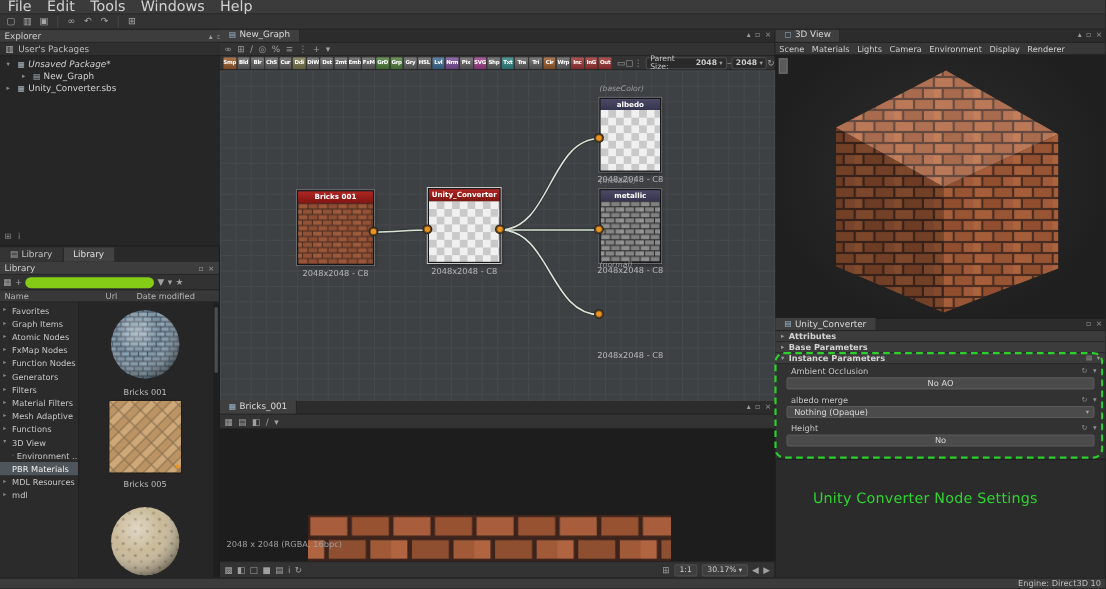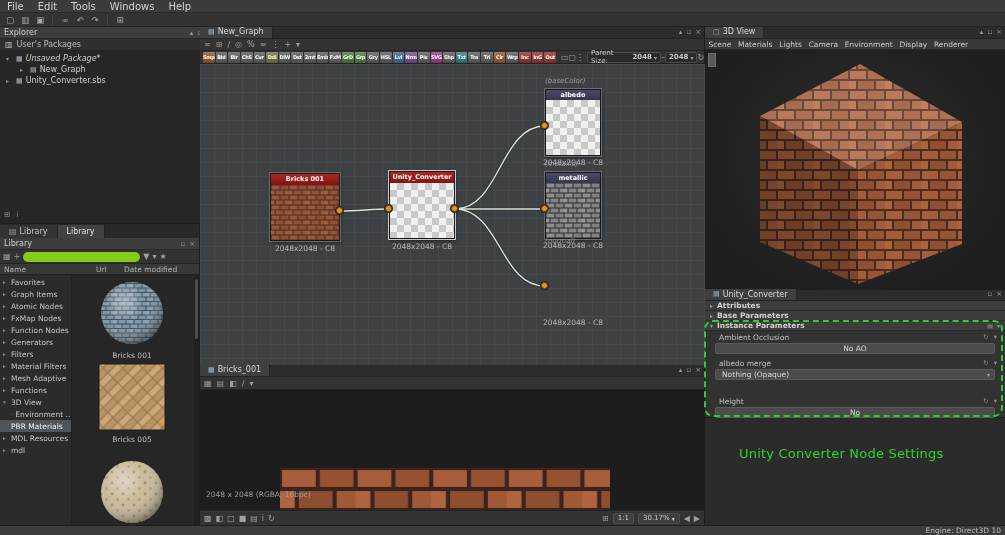--- a/index.html
+++ b/index.html
@@ -3,21 +3,21 @@
 <meta charset="utf-8">
 <style>
 *{margin:0;padding:0;box-sizing:border-box}
 html{background:#151515}
 body{width:1005px;height:535px;position:relative;overflow:hidden;background:#2b2b2b;
   font-family:"DejaVu Sans","Liberation Sans",sans-serif;font-size:9px;color:#c8c8c8}
 
 
 .menubar{position:absolute;left:0;top:0;width:1005px;height:13px;background:#3b3b3b;
   display:flex;align-items:center;border-bottom:1px solid #2a2a2a;z-index:20}
-.menubar span{padding:0 7px;font-size:10px;color:#d2d2d2}
+.menubar span{padding:0 7px;font-size:13px;color:#d2d2d2}
 .maintb{position:absolute;left:0;top:13px;width:1005px;height:14px;background:#333;
   display:flex;align-items:center;gap:3px;padding-left:4px;border-bottom:1px solid #232323;z-index:20}
 .tbi{min-width:12px;height:12px;text-align:center;line-height:12px;font-size:8.5px;color:#a8a8a8}
 .tbsep{width:1px;height:10px;background:#474747;margin:0 3px}
 
 
 .panel{position:absolute;background:#2d2d2d;border-right:1px solid #1d1d1d;border-bottom:1px solid #1d1d1d}
 .ph{height:12px;background:#3d3d3d;display:flex;align-items:center;padding:0 4px;
   font-size:8px;color:#cfcfcf;border-bottom:1px solid #282828}
 .ph .sp{margin-left:auto;display:flex;gap:4px}
@@ -626,21 +626,21 @@
     <span class="sp">
       <span class="mini">↻</span>
       <span class="mini">▾</span>
     </span>
   </div>
   <div class="dd">
     <span>Nothing (Opaque)</span>
     <span class="caret">▾</span>
   </div>
 
-  <div class="plabel" style="margin-top:15px">
+  <div class="plabel" style="margin-top:3px">
     <span>Height</span>
     <span class="sp">
       <span class="mini">↻</span>
       <span class="mini">▾</span>
     </span>
   </div>
   <div class="dd center">No</div>
 </div>
 
 <div class="greenbox"></div>

